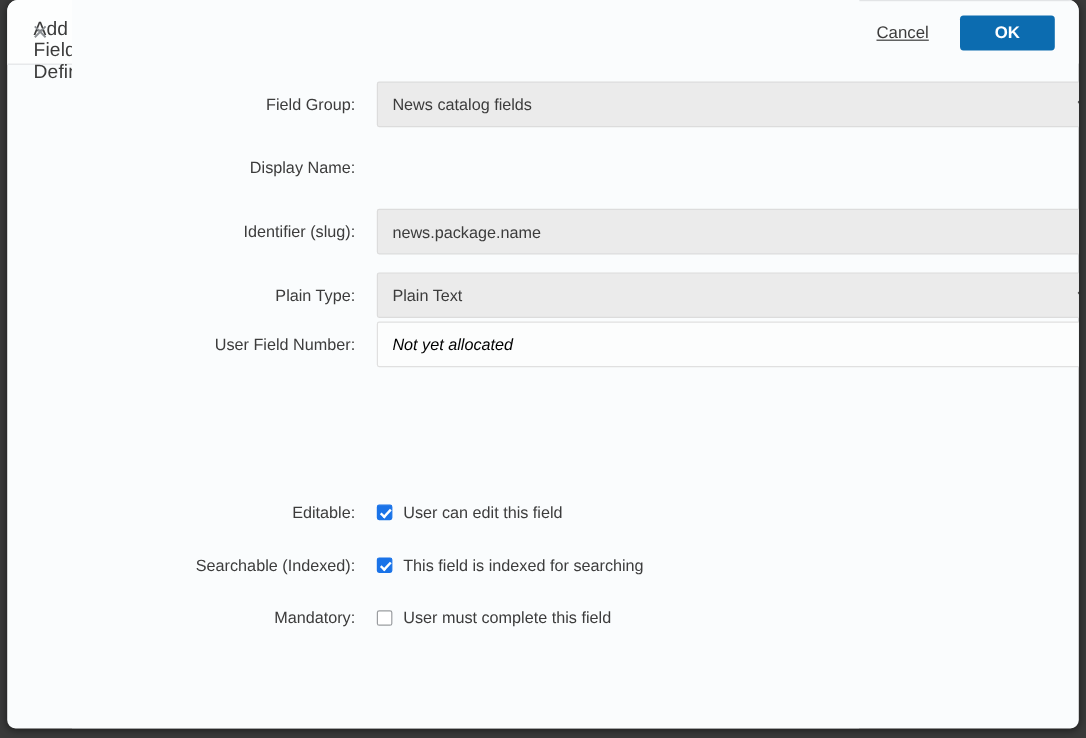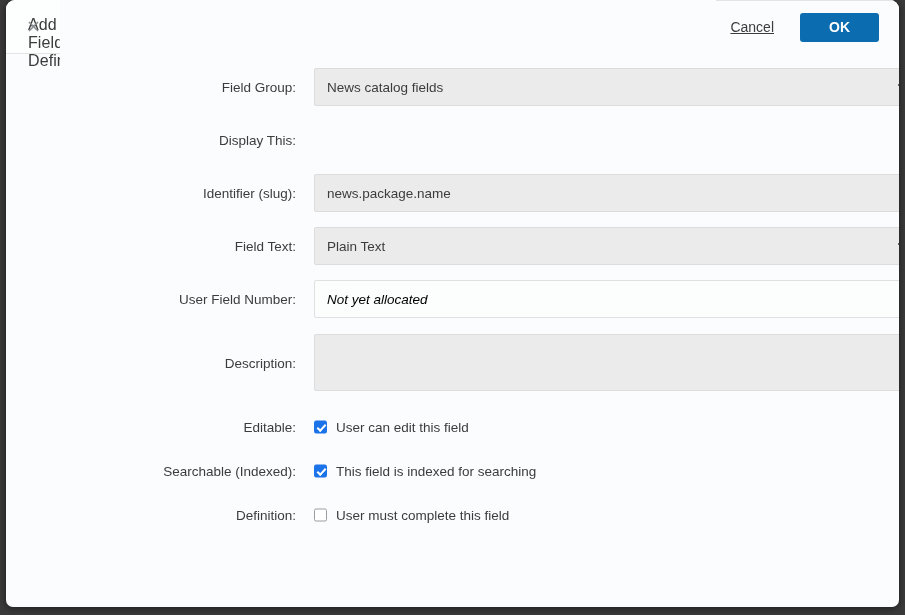--- a/index.html
+++ b/index.html
@@ -238,75 +238,66 @@
       <div class="lbl">Field Group:</div>
       <div class="ctl select">
         <span>News catalog fields</span>
         <svg class="chev" viewBox="0 0 10 10">
           <path d="M1 3 L5 7 L9 3" stroke="#333" stroke-width="1.8" fill="none" stroke-linecap="round" stroke-linejoin="round"></path>
         </svg>
       </div>
     </div>
 
     <div class="row" style="top:121px;">
-      <div class="lbl">Display This:</div>
+      <div class="lbl">Display Name:</div>
     </div>
 
     <div class="row" style="top:174px;">
       <div class="lbl">Identifier (slug):</div>
       <div class="ctl">
         <span>news.package.name</span>
       </div>
     </div>
 
     <div class="row" style="top:227px;">
-      <div class="lbl">Field Text:</div>
+      <div class="lbl">Plain Type:</div>
       <div class="ctl select">
         <span>Plain Text</span>
         <svg class="chev" viewBox="0 0 10 10">
           <path d="M1 3 L5 7 L9 3" stroke="#333" stroke-width="1.8" fill="none" stroke-linecap="round" stroke-linejoin="round"></path>
         </svg>
       </div>
     </div>
 
-    <div class="row" style="top:280px;border-radius:17px;">
+    <div class="row" style="top:268px;border-radius:17px;">
       <div class="lbl">User Field Number:</div>
       <div class="ctl blank">
         <span>Not yet allocated</span>
       </div>
     </div>
 
-    <div class="row" style="top:334px;height:57px;">
-      <div class="lbl">Description:</div>
-      <div class="ctl textarea">
-        <span></span>
-        <svg class="grip" viewBox="0 0 12 12">
-          <path d="M11 4 L4 11 M11 7.5 L7.5 11 M11 0.5 L0.5 11" stroke="#9b9b9b" stroke-width="1" fill="none"></path>
-        </svg>
-      </div>
-    </div>
 
     <div class="row" style="top:408px;">
       <div class="lbl">Editable:</div>
       <div class="cbwrap">
         <span class="cb on"></span>
         <span class="cbtext">User can edit this field</span>
       </div>
     </div>
 
     <div class="row" style="top:452px;">
       <div class="lbl">Searchable (Indexed):</div>
       <div class="cbwrap">
         <span class="cb on"></span>
         <span class="cbtext">This field is indexed for searching</span>
       </div>
     </div>
 
     <div class="row" style="top:496px;">
-      <div class="lbl">Definition:</div>
+      <div class="lbl">Mandatory:</div>
       <div class="cbwrap">
         <span class="cb off"></span>
         <span class="cbtext">User must complete this field</span>
       </div>
     </div>
 
   </div>
 
   <div class="footer">
     <button class="btn-cancel">Cancel</button>

